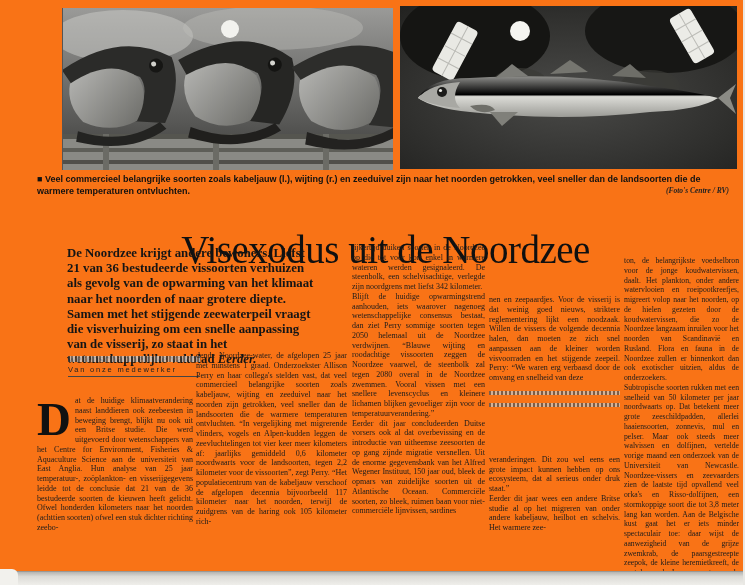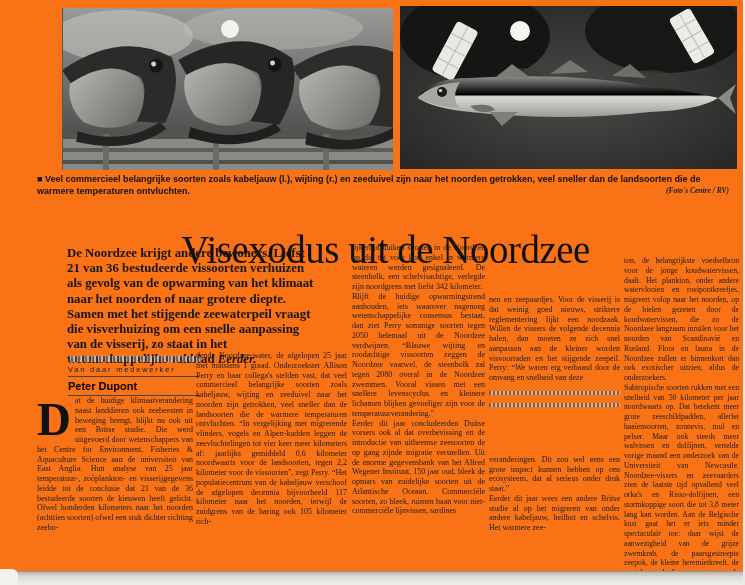--- a/index.html
+++ b/index.html
@@ -161,22 +161,21 @@
     <div class="caption">■ Veel commercieel belangrijke soorten zoals kabeljauw (l.), wijting (r.) en zeeduivel zijn naar het noorden getrokken, veel sneller dan de landsoorten die de warmere temperaturen ontvluchten.</div>
     <div class="credit">(Foto's Centre / RV)</div>
   </div>
 
   <h1 class="headline">Visexodus uit de Noordzee</h1>
 
   <div class="lead"><span>De Noordzee krijgt andere bewoners. Liefst 21 van 36 bestudeerde vissoorten verhuizen als gevolg van de opwarming van het klimaat naar het noorden of naar grotere diepte. Samen met het stijgende zeewaterpeil vraagt die visverhuizing om een snelle aanpassing van de visserij, zo staat in het wetenschappelijke vakblad </span><span class="sci">Eerder.</span></div>
 
   <div class="byline">
     <div class="deco"></div>
-    <div class="kicker">Van daar medewerker</div>
-    <div class="author">Peter Dupont</div>
+    <div class="kicker">Van onze medewerker</div>
   </div>
 
   <div class="col col1"><span class="dropcap">D</span><span>at de huidige klimaatverandering naast landdieren ook zeebeesten in beweging brengt, blijkt nu ook uit een Britse studie. Die werd uitgevoerd door wetenschappers van het Centre for Environment, Fisheries &amp; Aquaculture Science aan de universiteit van East Anglia. Hun analyse van 25 jaar temperatuur-, zoöplankton- en visserijgegevens leidde tot de conclusie dat 21 van de 36 bestudeerde soorten de kieuwen heeft gelicht. Ofwel honderden kilometers naar het noorden (achttien soorten) ofwel een stuk dichter richting zeebo-</span></div>
 
   <div class="col col2">dende Noordzee-water, de afgelopen 25 jaar met minstens 1 graad. Onderzoekster Allison Perry en haar collega's stelden vast, dat veel commercieel belangrijke soorten zoals kabeljauw, wijting en zeeduivel naar het noorden zijn getrokken, veel sneller dan de landsoorten die de warmere temperaturen ontvluchten. “In vergelijking met migrerende vlinders, vogels en Alpen-kudden leggen de zeevluchtelingen tot vier keer meer kilometers af: jaarlijks gemiddeld 0,6 kilometer noordwaarts voor de landsoorten, tegen 2,2 kilometer voor de vissoorten”, zegt Perry. “Het populatiecentrum van de kabeljauw verschoof de afgelopen decennia bijvoorbeeld 117 kilometer naar het noorden, terwijl de zuidgrens van de haring ook 105 kilometer rich-</div>
 
   <div class="col col3">lijkertijd duiken soorten in de Noordzee op die tot voor kort enkel in warmere wateren werden gesignaleerd. De steenbolk, een schelvisachtige, verlegde zijn noordgrens met liefst 342 kilometer.
 Blijft de huidige opwarmingstrend aanhouden, iets waarover nagenoeg wetenschappelijke consensus bestaat, dan ziet Perry sommige soorten tegen 2050 helemaal uit de Noordzee verdwijnen. “Blauwe wijting en roodachtige vissoorten zeggen de Noordzee vaarwel, de steenbolk zal tegen 2080 overal in de Noordzee zwemmen. Vooral vissen met een snellere levenscyclus en kleinere lichamen blijken gevoeliger zijn voor de temperatuurverandering.”
 Eerder dit jaar concludeerden Duitse vorsers ook al dat overbevissing en de introductie van uitheemse zeesoorten de op gang zijnde migratie versnellen. Uit de enorme gegevensbank van het Alfred Wegener Instituut, 150 jaar oud, bleek de opmars van zuidelijke soorten uit de Atlantische Oceaan. Commerciële soorten, zo bleek, ruimen baan voor niet-commerciële lijnvissen, sardines</div>
 

